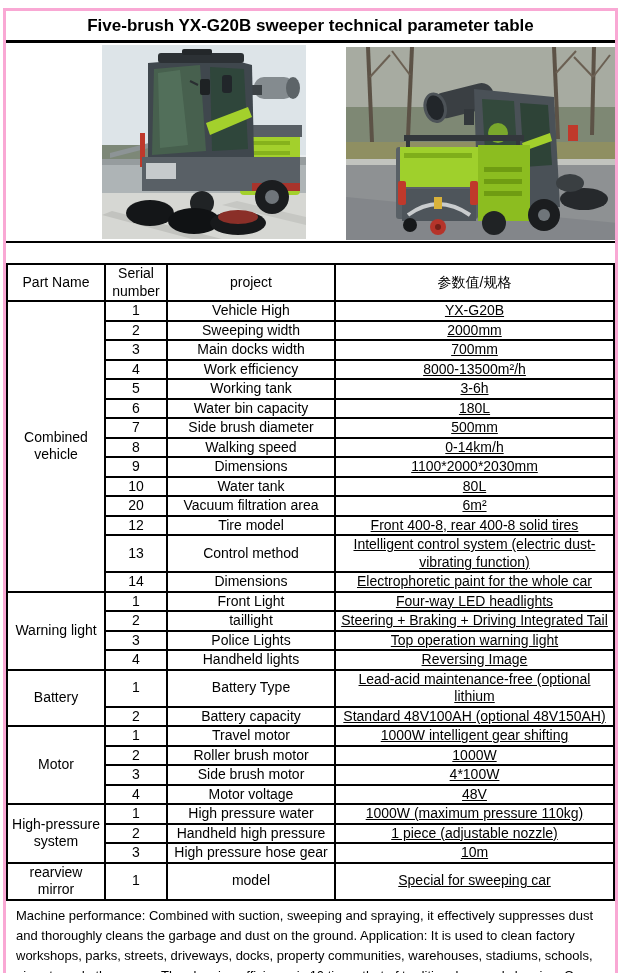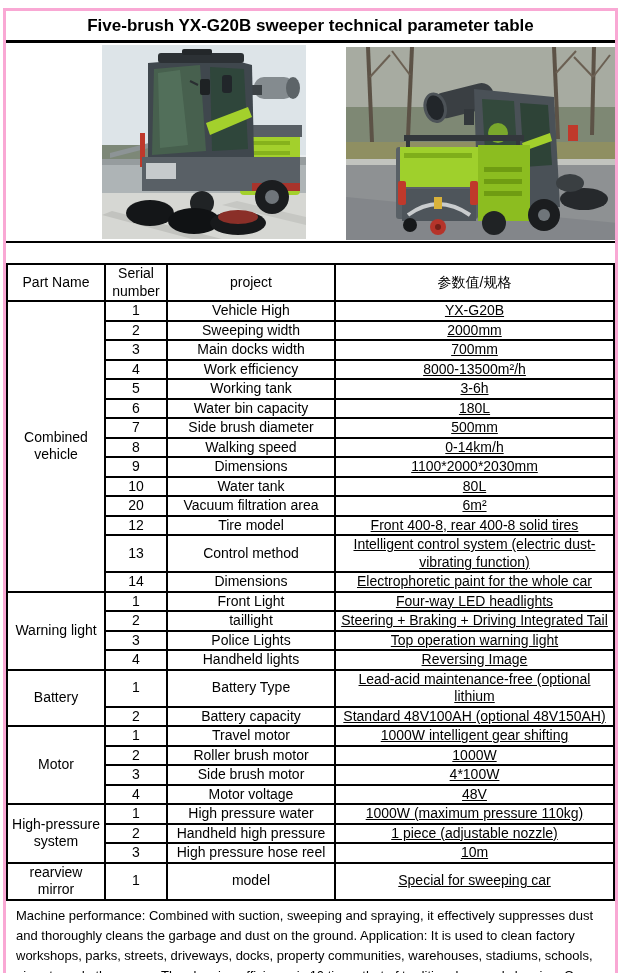--- a/index.html
+++ b/index.html
@@ -351,21 +351,21 @@
           <td class="project-cell">High pressure water</td>
           <td class="value-cell">1000W (maximum pressure 110kg)</td>
         </tr>
         <tr>
           <td class="serial-cell">2</td>
           <td class="project-cell">Handheld high pressure</td>
           <td class="value-cell">1 piece (adjustable nozzle)</td>
         </tr>
         <tr>
           <td class="serial-cell">3</td>
-          <td class="project-cell">High pressure hose reel</td>
+          <td class="project-cell">High pressure hose gear</td>
           <td class="value-cell">10m</td>
         </tr>
         <tr class="last-row">
           <td class="part-cell" rowspan="1">rearview mirror</td>
           <td class="serial-cell">1</td>
           <td class="project-cell">model</td>
           <td class="value-cell">Special for sweeping car</td>
         </tr>
       </tbody>
   </table>

